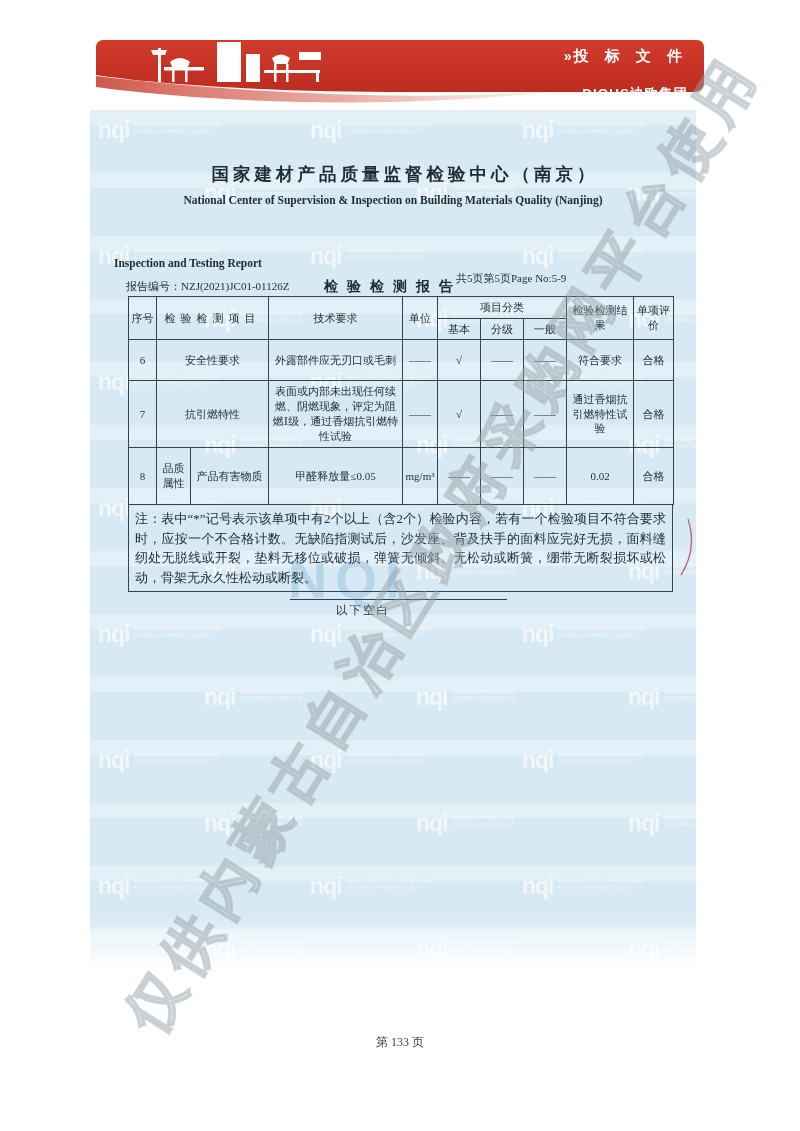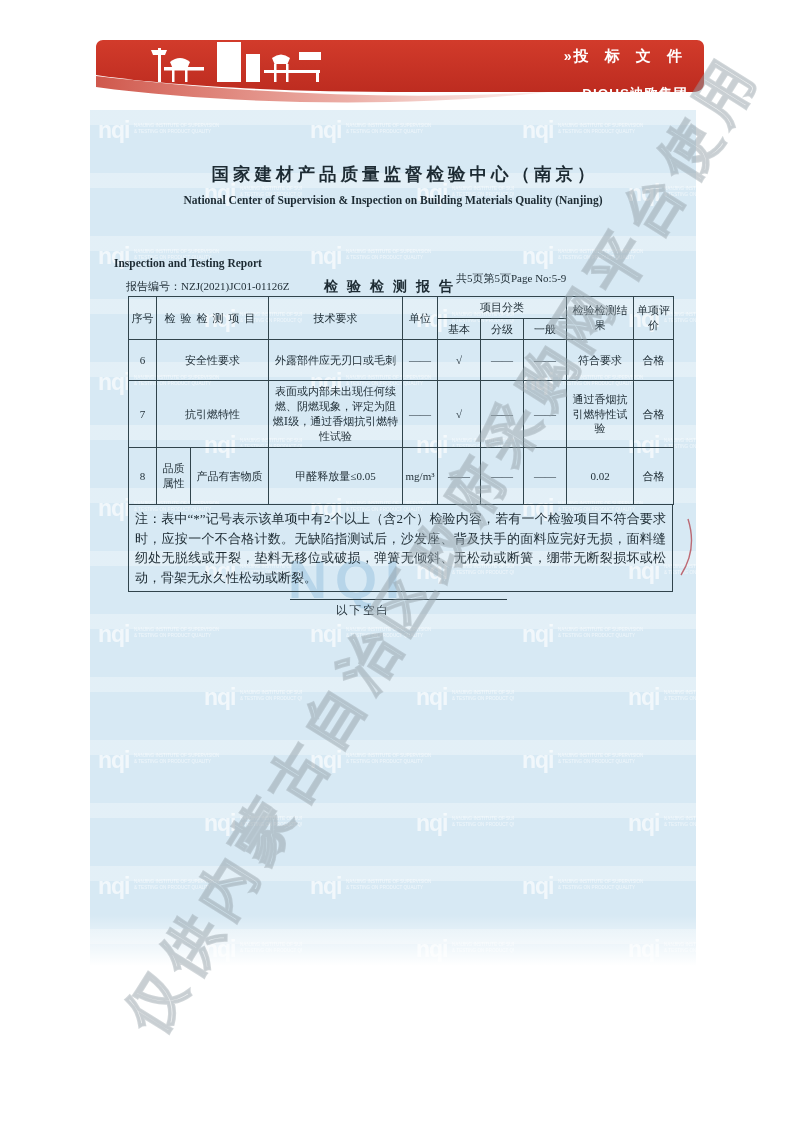--- a/index.html
+++ b/index.html
@@ -206,14 +206,15 @@
         </tbody>
           </table>
         <div class="note">注：表中“*”记号表示该单项中有2个以上（含2个）检验内容，若有一个检验项目不符合要求时，应按一个不合格计数。无缺陷指测试后，沙发座、背及扶手的面料应完好无损，面料缝纫处无脱线或开裂，垫料无移位或破损，弹簧无倾斜、无松动或断簧，绷带无断裂损坏或松动，骨架无永久性松动或断裂。</div>
         <div class="blank-line">以下空白</div>
       </div>
     </div>
   </div>
 
   <div class="diag-wm">仅供内蒙古自治区政府采购网平台使用</div>
 
+  <div class="footer-page">第 133 页</div>
 
 </div>
 
 </body></html>

